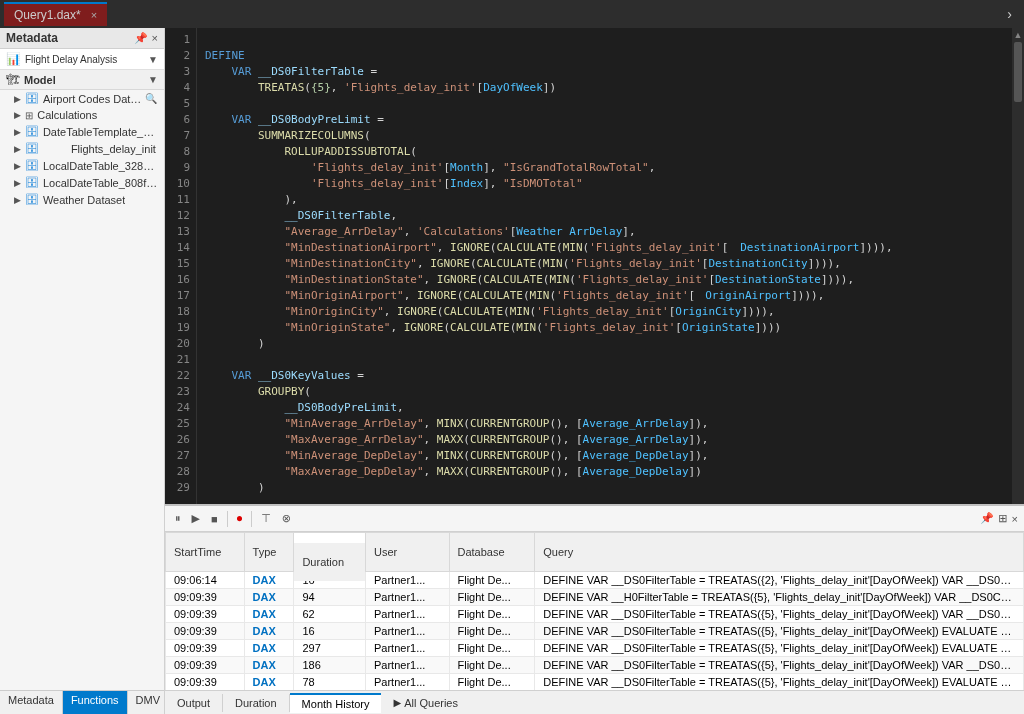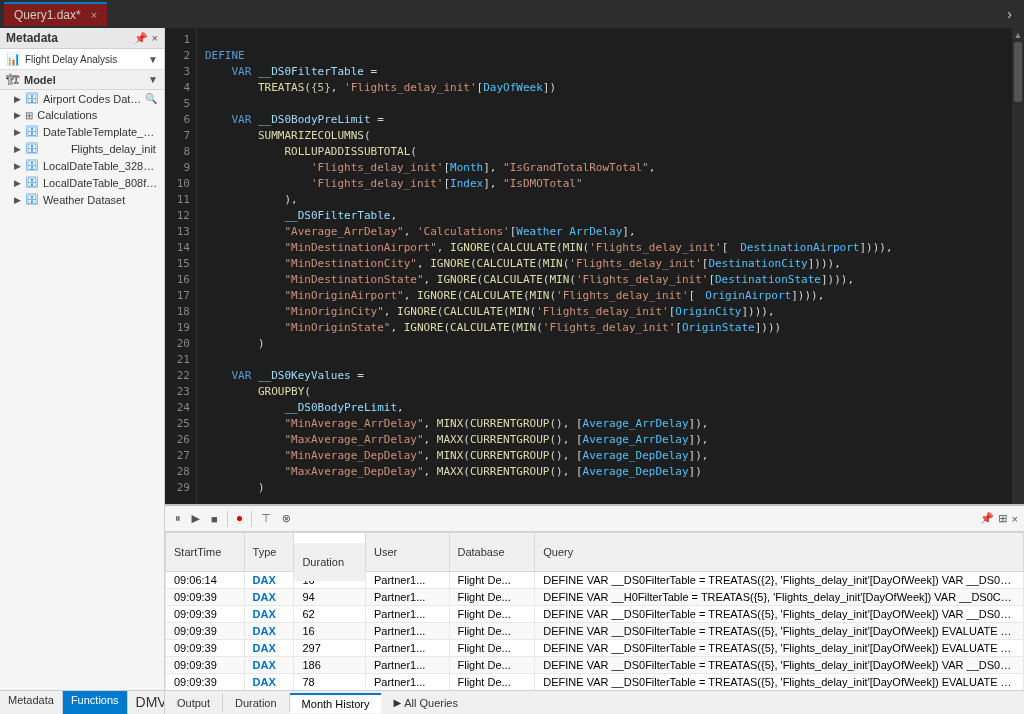--- a/index.html
+++ b/index.html
@@ -77,21 +77,21 @@
         <div style="padding:2px 6px 2px 14px;display:flex;align-items:center;gap:4px;cursor:pointer;color:#333;font-size:11px;font-family:Segoe UI,Arial,sans-serif;">
           <span style="color:#555;font-size:9px;">▶</span>
           <span style="color:#0078d7;font-size:11px;">🗄</span>
           <span style="overflow:hidden;text-overflow:ellipsis;white-space:nowrap;">Weather Dataset</span>
         </div>
       </div>
 
       <div style="display:flex;background:#f0f0f0;border-top:1px solid #ccc;height:24px;">
         <div style="padding:3px 8px;font-size:11px;cursor:pointer;color:#333;border-right:1px solid #ccc;font-family:Segoe UI,Arial,sans-serif;white-space:nowrap;">Metadata</div>
         <div style="padding:3px 8px;font-size:11px;cursor:pointer;background:#007acc;color:white;border-right:1px solid #ccc;font-family:Segoe UI,Arial,sans-serif;white-space:nowrap;">Functions</div>
-        <div style="padding:3px 8px;font-size:14px;cursor:pointer;color:#333;font-family:Segoe UI,Arial,sans-serif;white-space:nowrap;">DMV</div>
+        <div style="padding:3px 8px;font-size:11px;cursor:pointer;color:#333;font-family:Segoe UI,Arial,sans-serif;white-space:nowrap;">DMV</div>
       </div>
     </div>
 
     <div style="flex:1;display:flex;flex-direction:column;overflow:hidden;">
 
       <div style="flex:1;background:#1e1e1e;display:flex;flex-direction:column;overflow:hidden;">
         <div style="display:flex;flex:1;overflow:hidden;">
 
           <div style="background:#1e1e1e;color:#858585;font-family:Consolas,monospace;font-size:11px;padding:4px 6px;text-align:right;line-height:16px;min-width:32px;user-select:none;overflow:hidden;border-right:1px solid #333;">
             <div>1</div>

